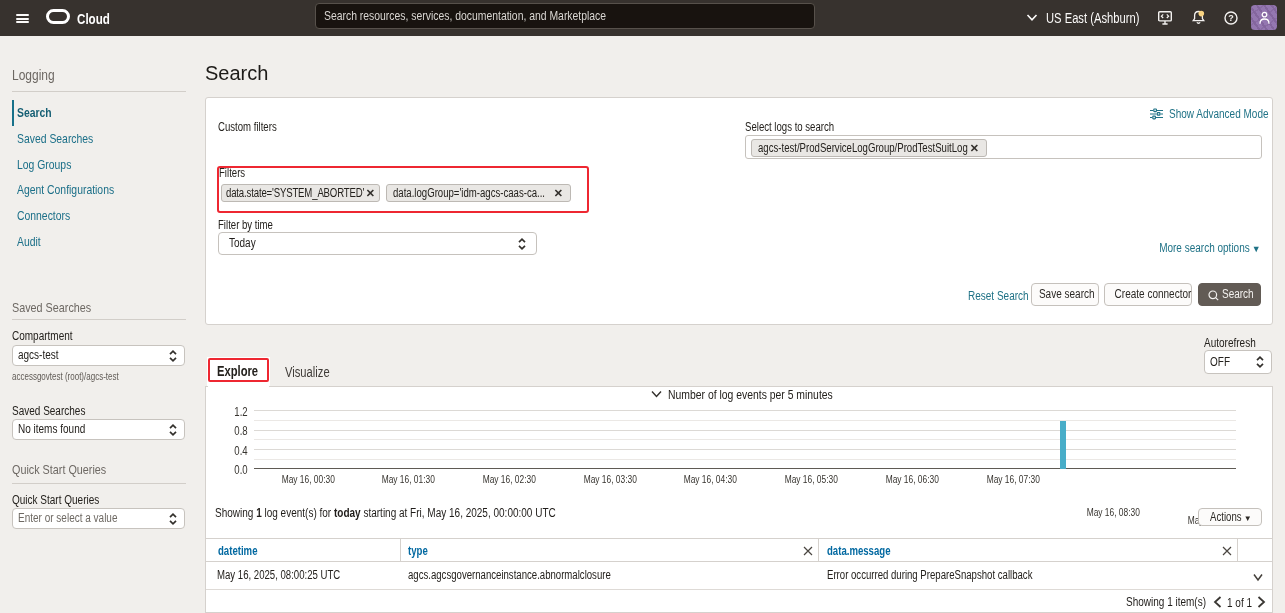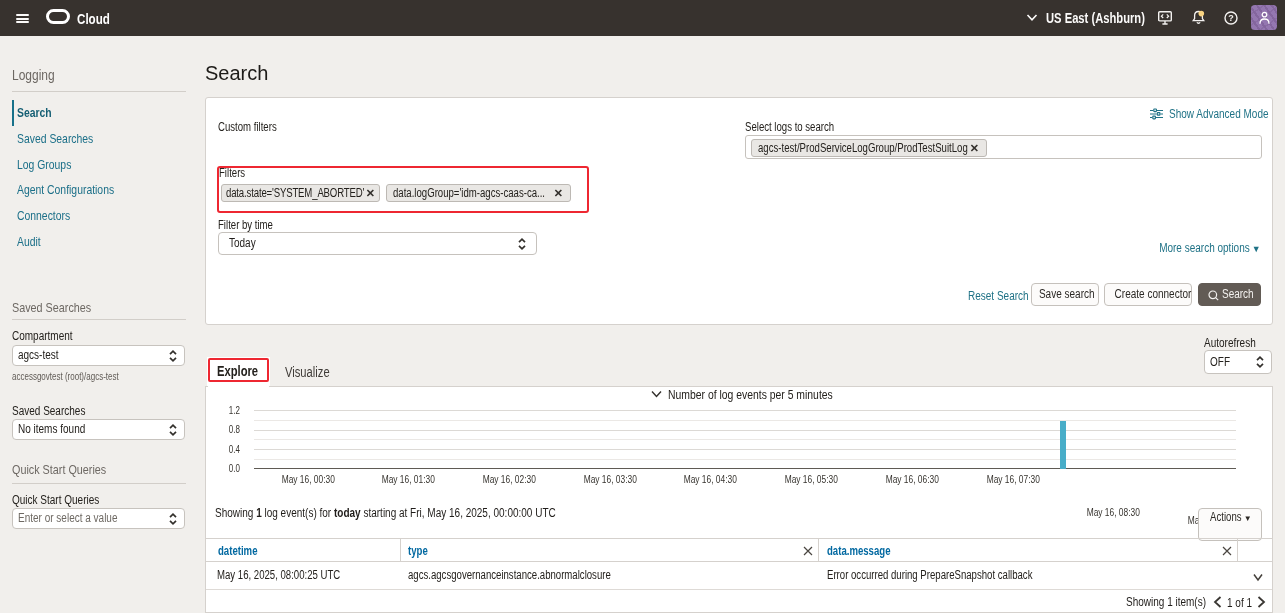--- a/index.html
+++ b/index.html
@@ -26,37 +26,38 @@
 .pinput{position:absolute;background:#fff;border:1px solid #c6c2bd;border-radius:3px}
 .ph{color:#6e6963;font-size:12.5px;line-height:23px;padding-left:10px}
 .chip{position:absolute;height:18px;background:#e9e7e4;border:1px solid #bdb9b4;border-radius:3px;font-size:12px;line-height:16px;color:#24211d;padding:0 6px;white-space:nowrap}
 .chip .x{position:absolute;font-weight:700;font-size:11px;color:#33302c;top:0}
 .teal{color:#1f7286}
 .redrect{position:absolute;border:2.2px solid #ee2731;border-radius:3px}
 .btn{position:absolute;height:23px;background:#fcfbfa;border:1px solid #c5c1bc;border-radius:4px;font-size:12.5px;color:#2c2925;text-align:center}
 .tabx{position:absolute;left:207px;top:357px;width:63px;height:29px;background:#fff}
 .card{position:absolute;left:205px;top:386px;width:1068px;height:227px;background:#fff;border:1px solid #d5d1cd}
 .gl{position:absolute;height:1px}
-.ylab{position:absolute;width:22px;text-align:left;font-size:10px;color:#37342f}
+.ylab{position:absolute;width:22px;text-align:right;font-size:12px;color:#37342f}
 .xlab{position:absolute;width:90px;text-align:center;font-size:10.5px;color:#37342f}
 .thead{font-weight:700;font-size:12px;color:#0369a1;position:absolute}
 .trow{font-size:12px;color:#24211d;position:absolute}
 .vline{position:absolute;width:1px;background:#d5d1cd}
 .hline{position:absolute;height:1px;background:#d5d1cd;left:206px;width:1066px}
 </style></head>
 <body>
 
 <div class="topbar">
   <span class="burger"><span style="top:14px"></span><span style="top:17.5px"></span><span style="top:21px"></span></span>
   <div class="pill"></div>
   <div class="abs" style="left:77px;top:11px;font-size:14.5px;font-weight:700;color:#fff"><span class="t">Cloud</span></div>
+  <div class="abs" style="left:315px;top:3px;width:500px;height:26px;background:#18130f;border:1px solid #57514b;border-radius:4px;color:#d9d6d2;font-size:13px;line-height:24px;padding-left:8px"><span class="t">Search resources, services, documentation, and Marketplace</span></div>
   <svg class="abs" style="left:1026px;top:13px" width="12" height="9" viewBox="0 0 12 9">
       <path d="M1.5 2 L6 6.8 L10.5 2" fill="none" stroke="#fcfbfa" stroke-width="1.6"></path>
     </svg>
-  <div class="abs" style="left:1046px;top:10px;font-size:14px;font-weight:700;color:#fcfbfa"><span class="t">US East (Ashburn)</span></div>
+  <div class="abs" style="left:1046px;top:10px;font-size:14px;font-weight:400;color:#fcfbfa"><span class="t">US East (Ashburn)</span></div>
   <svg class="abs" style="left:1158px;top:11px" width="14" height="14" viewBox="0 0 14 14">
       <rect x="0.7" y="0.7" width="12.6" height="9.2" rx="1" fill="none" stroke="#f4f2f0" stroke-width="1.4"></rect>
       <path d="M5.2 3.4 L3.4 5.2 L5.2 7" fill="none" stroke="#f4f2f0" stroke-width="1.2"></path>
       <path d="M8.8 3.4 L10.6 5.2 L8.8 7" fill="none" stroke="#f4f2f0" stroke-width="1.2"></path>
       <path d="M7 10 L7 12.2 M4.4 13 L9.6 13" stroke="#f4f2f0" stroke-width="1.4"></path>
     </svg>
   <svg class="abs" style="left:1191px;top:10px" width="15" height="15" viewBox="0 0 15 15">
       <path d="M7.5 1.5 C5 1.5 3.6 3.4 3.6 5.6 L3.6 8.5 L2.2 10.6 L12.8 10.6 L11.4 8.5 L11.4 5.6 C11.4 3.4 10 1.5 7.5 1.5 Z" fill="none" stroke="#f4f2f0" stroke-width="1.3"></path>
       <path d="M6 12.2 A1.6 1.6 0 0 0 9 12.2" fill="none" stroke="#f4f2f0" stroke-width="1.3"></path>
       <circle cx="10.3" cy="3.6" r="2.8" fill="#f8d381"></circle>
@@ -190,21 +191,21 @@
     <div class="xlab" style="left: 1068.72px; top: 473px; margin-top: 33px;"><span class="tC">May 16, 08:30</span></div>
     <div class="xlab" style="left: 1169.46px; top: 494px; margin-top: 20px;"><span class="tC">May 16, 09:30</span></div>
   </div>
 <div class="ylab" style="left:226px;top:404.5px"><span class="tR">1.2</span></div>
 <div class="ylab" style="left:226px;top:424px"><span class="tR">0.8</span></div>
 <div class="ylab" style="left:226px;top:443.5px"><span class="tR">0.4</span></div>
 <div class="ylab" style="left:226px;top:463px"><span class="tR">0.0</span></div>
 <div class="abs" style="left:1060px;top:421px;width:5.5px;height:47.5px;background:#48adc8"></div>
 
 <div class="abs" style="left:215px;top:506px;font-size:12.5px"><span class="t">Showing <b>1</b> log event(s) for <b>today</b> starting at Fri, May 16, 2025, 00:00:00 UTC</span></div>
-<div class="btn" style="left:1198px;top:508px;width:64px;height:33px;line-height:17px;font-size:12px"><span class="tC">Actions <span style="font-size:8px;display:inline-block;transform:scaleX(1.25)">▼</span></span></div>
+<div class="btn" style="left:1198px;top:508px;width:64px;height:18px;line-height:17px;font-size:12px"><span class="tC">Actions <span style="font-size:8px;display:inline-block;transform:scaleX(1.25)">▼</span></span></div>
 <div class="hline" style="top:538px"></div>
 <div class="hline" style="top:561px"></div>
 <div class="hline" style="top:589px;background:#dedad6"></div>
 <div class="vline" style="left:399.5px;top:538px;height:23px"></div>
 <div class="vline" style="left:818px;top:538px;height:23px"></div>
 <div class="vline" style="left:1236.5px;top:538px;height:23px"></div>
 <div class="thead" style="left:218px;top:544px"><span class="t">datetime</span></div>
 <div class="thead" style="left:408px;top:544px"><span class="t">type</span></div>
 <div class="thead" style="left:827px;top:544px"><span class="t">data.message</span></div>
 <svg class="abs" style="left:802.5px;top:545.5px" width="10" height="10" viewBox="0 0 10 10">

